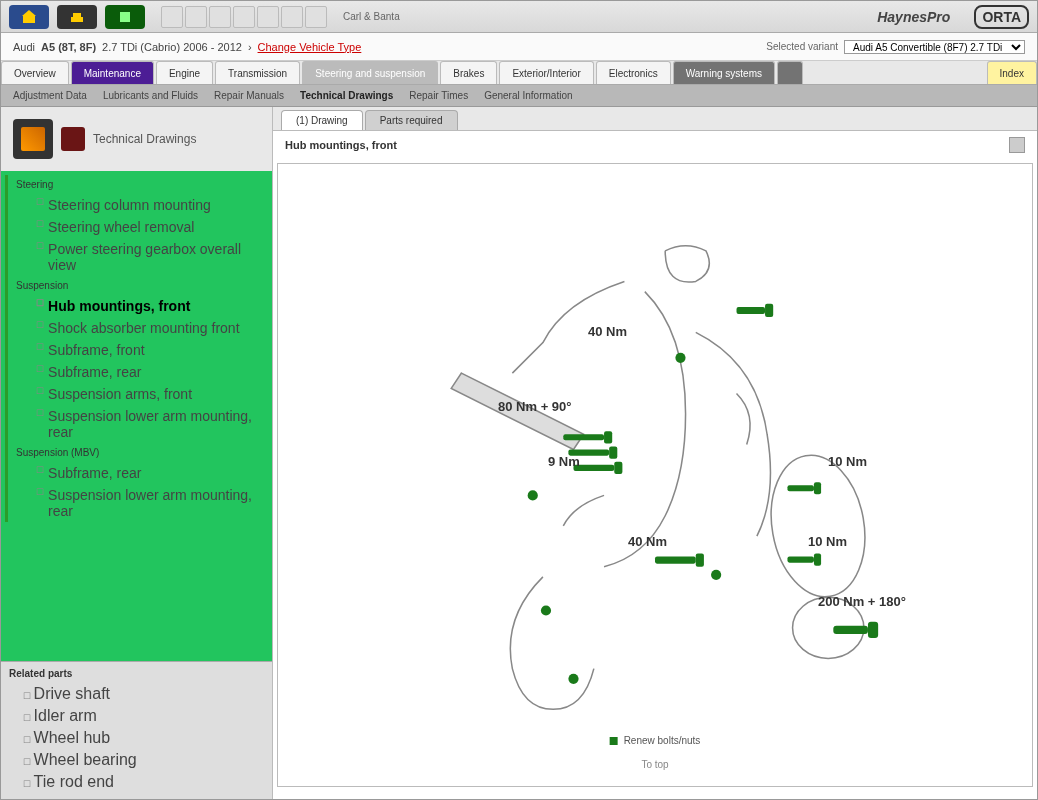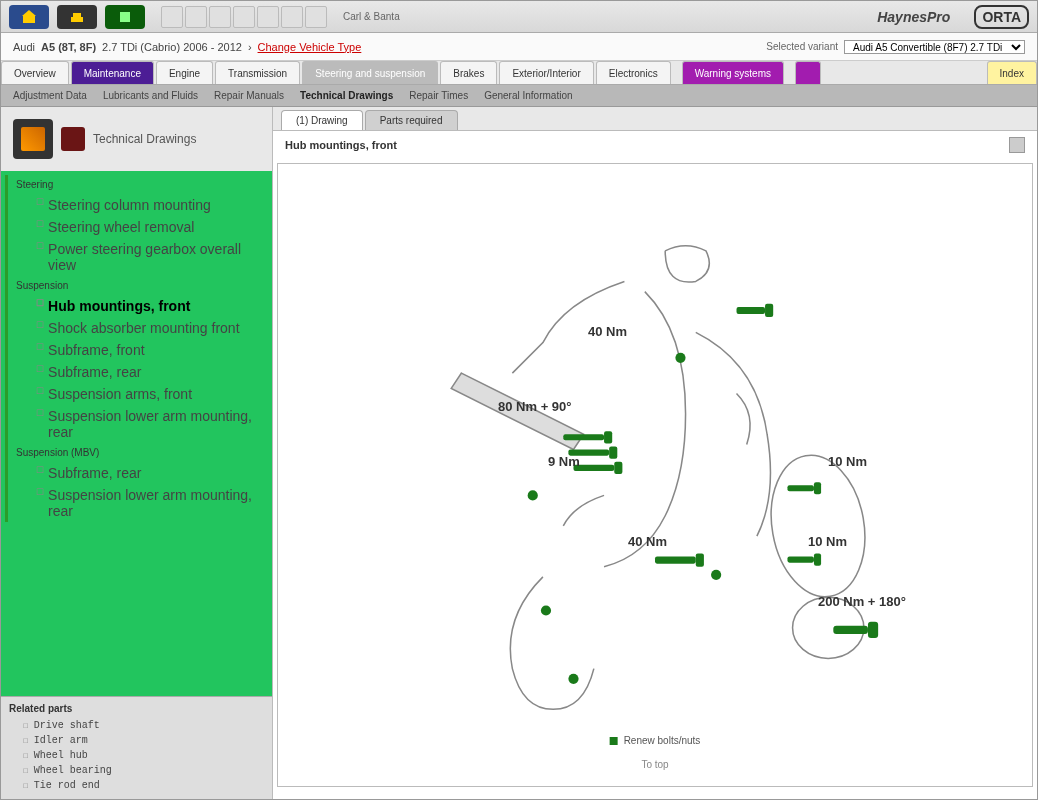--- a/index.html
+++ b/index.html
@@ -21,21 +21,21 @@
 
 .vehicle-bar { height: 28px; display: flex; align-items: center; padding: 0 12px; border-bottom: 1px solid #ccc; background: #fafafa; gap: 6px; }
 .vehicle-text { font-size: 11px; color: #444; }
 .vehicle-link { color: #c00; text-decoration: underline; cursor: pointer; font-size: 11px; }
 .selected-variant { margin-left: auto; display: flex; align-items: center; gap: 6px; font-size: 10px; color: #666; }
 .variant-select { height: 14px; font-size: 10px; border: 1px solid #999; background: #fff; padding: 0 4px; min-width: 180px; }
 
 .main-tabs { height: 24px; display: flex; align-items: stretch; padding: 0 0; gap: 2px; background: #e8e8e8; border-bottom: 1px solid #aaa; }
 .tab { padding: 4px 12px; font-size: 10px; background: #f4f4f4; border: 1px solid #bbb; border-bottom: none; border-radius: 3px 3px 0 0; cursor: pointer; display: flex; align-items: center; }
 .tab.blue { background: #4c1d95; color: #fff; }
-.tab.cyan { background: #a21caf; color: #fff; margin-left: 9px; }
+.tab.cyan { background: #737373; color: #fff; }
 .tab.grey-active { background: #bbb; color: #fff; }
 .tab.index { background: #fff3a0; margin-left: auto; }
 
 .sub-tabs { height: 22px; background: #b8b8b8; display: flex; align-items: center; padding: 0 12px; gap: 16px; border-bottom: 1px solid #999; }
 .sub-tab { font-size: 10px; color: #444; cursor: pointer; }
 .sub-tab.active { font-weight: bold; color: #222; }
 
 .content { flex: 1; display: flex; overflow: hidden; }
 
 .sidebar { width: 272px; background: #e8e8e8; border-right: 1px solid #bbb; display: flex; flex-direction: column; }
@@ -47,21 +47,21 @@
 
 .tree { flex: 1; overflow-y: auto; background: #22c55e; padding: 4px 0; }
 .tree-group { border-left: 3px solid #2a9d2a; margin-left: 4px; }
 .tree-cat { padding: 4px 8px; font-size: 10px; color: #333; cursor: pointer; }
 .tree-item { padding: 3px 8px 3px 28px; font-size: 14px; color: #444; cursor: pointer; display: flex; gap: 4px; }
 .tree-item.active { font-weight: bold; color: #000; }
 .tree-item::before { content: "☐"; font-size: 9px; color: #888; }
 
 .related { border-top: 1px solid #aaa; padding: 6px 8px; background: #dedede; }
 .related-title { font-weight: bold; font-size: 10px; color: #333; margin-bottom: 4px; }
-.related-item { padding: 2px 0 2px 14px; font-size: 10px; color: #444; cursor: pointer; font-family: Liberation Mono, monospace; }
+.related-item { padding: 2px 0 2px 14px; font-size: 16px; color: #444; cursor: pointer; }
 .related-item::before { content: "☐ "; font-size: 9px; color: #888; }
 
 .main-panel { flex: 1; display: flex; flex-direction: column; background: #fff; }
 .panel-tabs { height: 24px; display: flex; align-items: flex-end; padding: 0 8px; gap: 2px; background: #e8e8e8; border-bottom: 1px solid #bbb; }
 .panel-tab { padding: 4px 14px; font-size: 10px; background: #d0d0d0; border: 1px solid #aaa; border-bottom: none; border-radius: 4px 4px 0 0; cursor: pointer; }
 .panel-tab.active { background: #fff; }
 .drawing-title { font-size: 11px; font-weight: bold; padding: 6px 12px; color: #333; display: flex; align-items: center; }
 .print-icon { margin-left: auto; width: 16px; height: 16px; background: #ccc; border: 1px solid #999; cursor: pointer; }
 
 .drawing-area { flex: 1; margin: 4px 4px 12px 4px; border: 1px solid #bbb; background: #fff; position: relative; overflow: hidden; }

